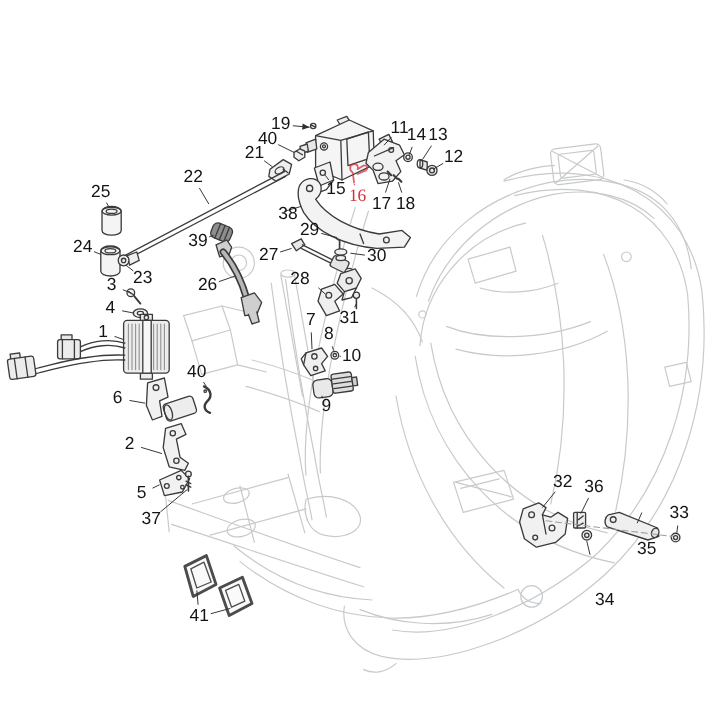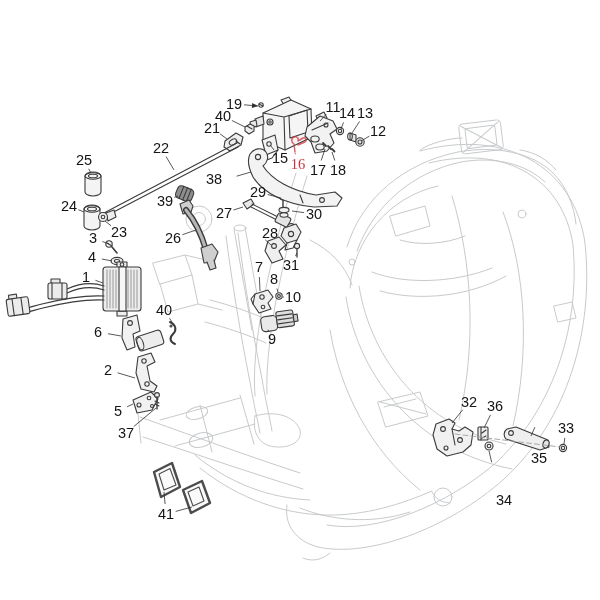--- a/index.html
+++ b/index.html
@@ -420,28 +420,28 @@
       <span class="callout" style="left: 338px; top: 170px;">18</span>
       <span class="callout" style="left: 234px; top: 104px;">19</span>
       <span class="callout" style="left: 223px; top: 116px;">40</span>
       <span class="callout" style="left: 212px; top: 128px;">21</span>
       <span class="callout" style="left: 161px; top: 148px;">22</span>
       <span class="callout" style="left: 119px; top: 232px;">23</span>
       <span class="callout" style="left: 69px; top: 206px;">24</span>
       <span class="callout" style="left: 84px; top: 160px;">25</span>
       <span class="callout" style="left: 173px; top: 238px;">26</span>
       <span class="callout" style="left: 224px; top: 213px;">27</span>
-      <span class="callout" style="left: 270px; top: 233px;">28</span>
+      <span class="callout" style="left: 250px; top: 233px;">28</span>
       <span class="callout" style="left: 258px; top: 192px;">29</span>
       <span class="callout" style="left: 314px; top: 214px;">30</span>
       <span class="callout" style="left: 291px; top: 265px;">31</span>
       <span class="callout" style="left: 469px; top: 402px;">32</span>
       <span class="callout" style="left: 566px; top: 428px;">33</span>
       <span class="callout" style="left: 504px; top: 472px; margin-top: 28px;">34</span>
       <span class="callout" style="left: 539px; top: 418px; margin-top: 40px;">35</span>
       <span class="callout" style="left: 495px; top: 406px;">36</span>
       <span class="callout" style="left: 126px; top: 433px;">37</span>
-      <span class="callout" style="left: 214px; top: 179px; text-align: right;">38</span>
+      <span class="callout" style="left: 240px; top: 179px; text-align: right;">38</span>
       <span class="callout" style="left: 165px; top: 201px;">39</span>
       <span class="callout" style="left: 164px; top: 310px;">40</span>
       <span class="callout" style="left: 166px; top: 514px;">41</span>
     </div>
 </div>
 
 </body></html>

